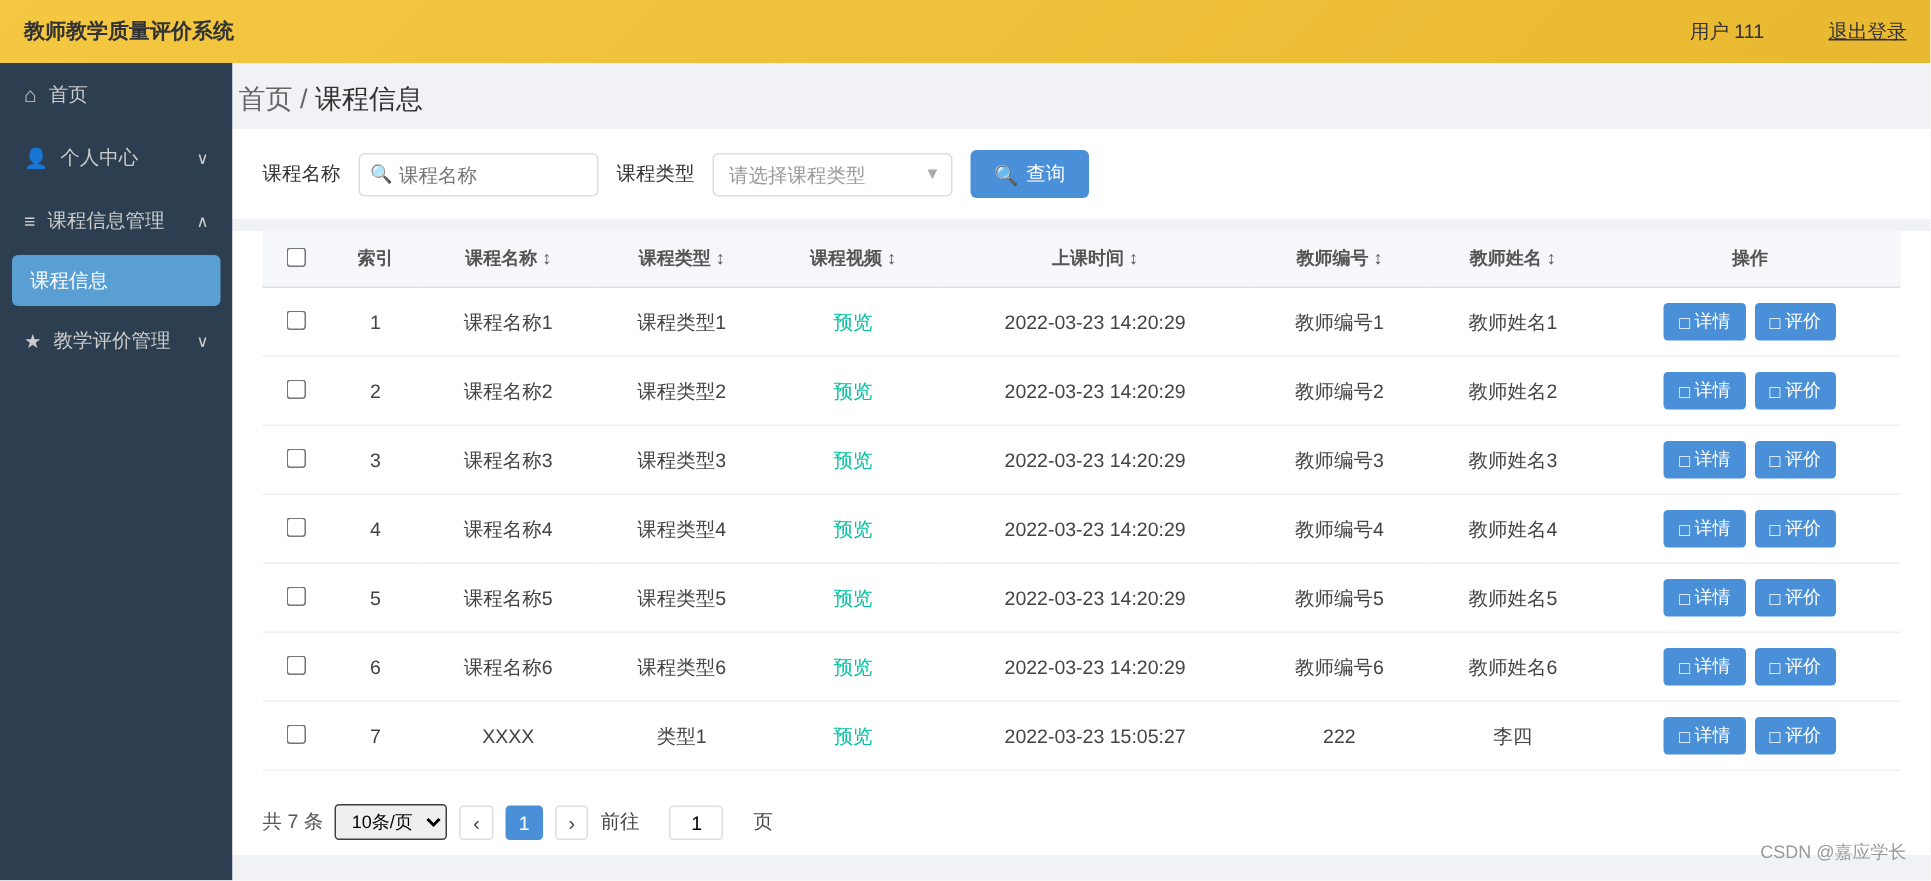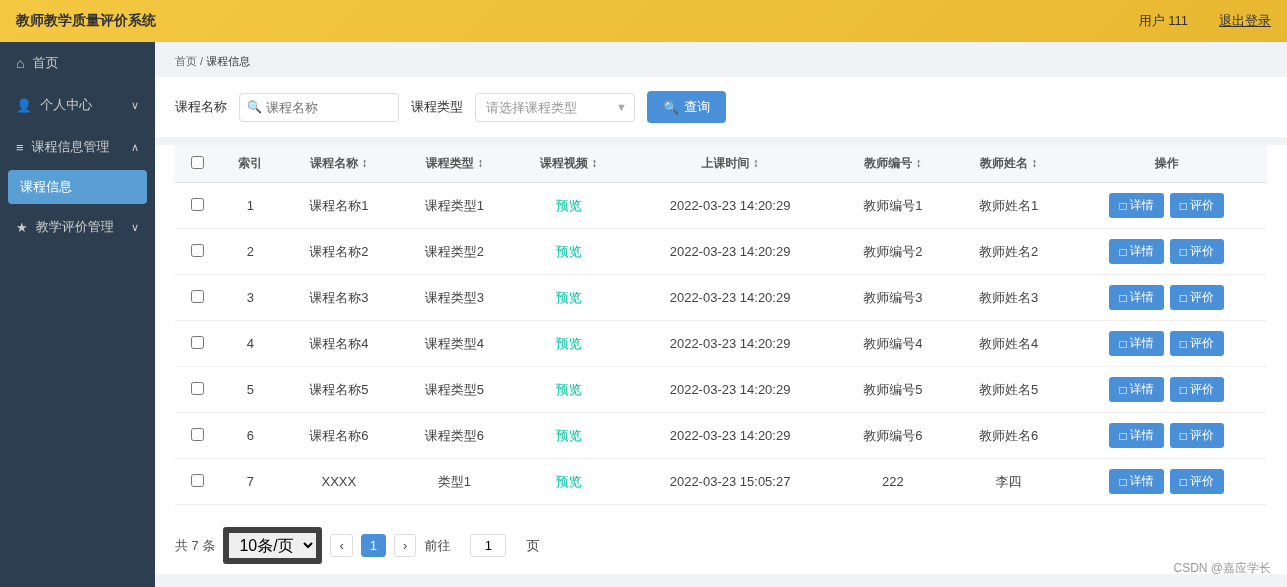--- a/index.html
+++ b/index.html
@@ -9,21 +9,21 @@
     .header {
       background: linear-gradient(135deg, #f5c842 0%, #e8b830 100%);
       height: 42px;
       display: flex;
       align-items: center;
       justify-content: space-between;
       padding: 0 16px;
       flex-shrink: 0;
     }
     .header-title { color: #333; font-size: 14px; font-weight: bold; }
-    .header-right { display: flex; align-items: center; color: #333; font-size: 13px; }
+    .header-right { display: flex; align-items: center; gap: 12px; color: #333; font-size: 13px; }
     .header-user { color: #333; }
     .header-logout { color: #333; cursor: pointer; text-decoration: underline; margin-left: 31px; }
 
     
     .layout { display: flex; flex: 1; overflow: hidden; }
 
     
     .sidebar {
       width: 155px;
       background: #2c3e50;
@@ -62,22 +62,22 @@
     
     .main {
       flex: 1;
       background: #f0f2f5;
       overflow-y: auto;
       padding: 0;
     }
 
     
     .breadcrumb {
-      padding: 12px 20px 8px;
-      font-size: 11px;
+      padding: 12px 4px 8px;
+      font-size: 18px;
       color: #666;
     }
     .breadcrumb a { color: #666; text-decoration: none; }
     .breadcrumb .current { color: #333; }
 
     
     .search-bar {
       background: #fff;
       padding: 14px 20px;
       display: flex;
@@ -210,24 +210,24 @@
       display: flex;
       align-items: center;
       gap: 8px;
       padding: 10px 20px;
       background: #fff;
       font-size: 13px;
       color: #444;
     }
     .pagination .total { color: #555; }
     .page-size-select {
-      border: 6px solid #404040;
+      border: 1px solid #404040;
       border-radius: 3px;
       padding: 3px 6px;
-      font-size: 16px;
+      font-size: 12px;
       cursor: pointer;
     }
     .page-btn {
       background: #fff;
       border: 1px solid #ddd;
       border-radius: 3px;
       padding: 3px 8px;
       cursor: pointer;
       font-size: 13px;
       color: #444;

